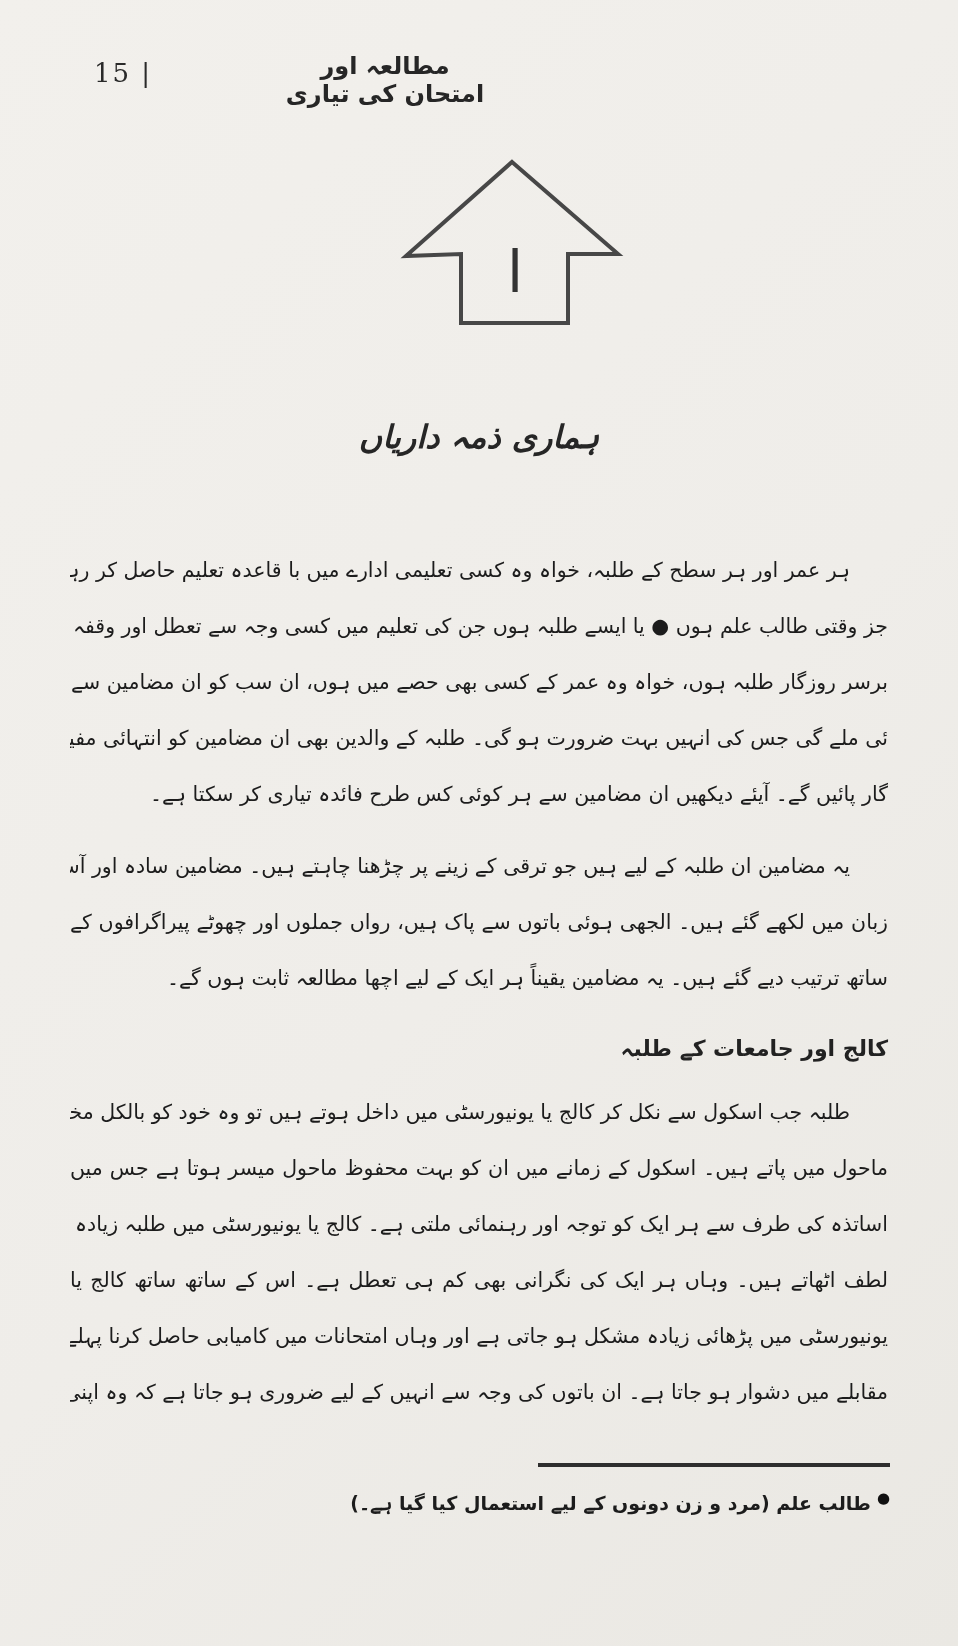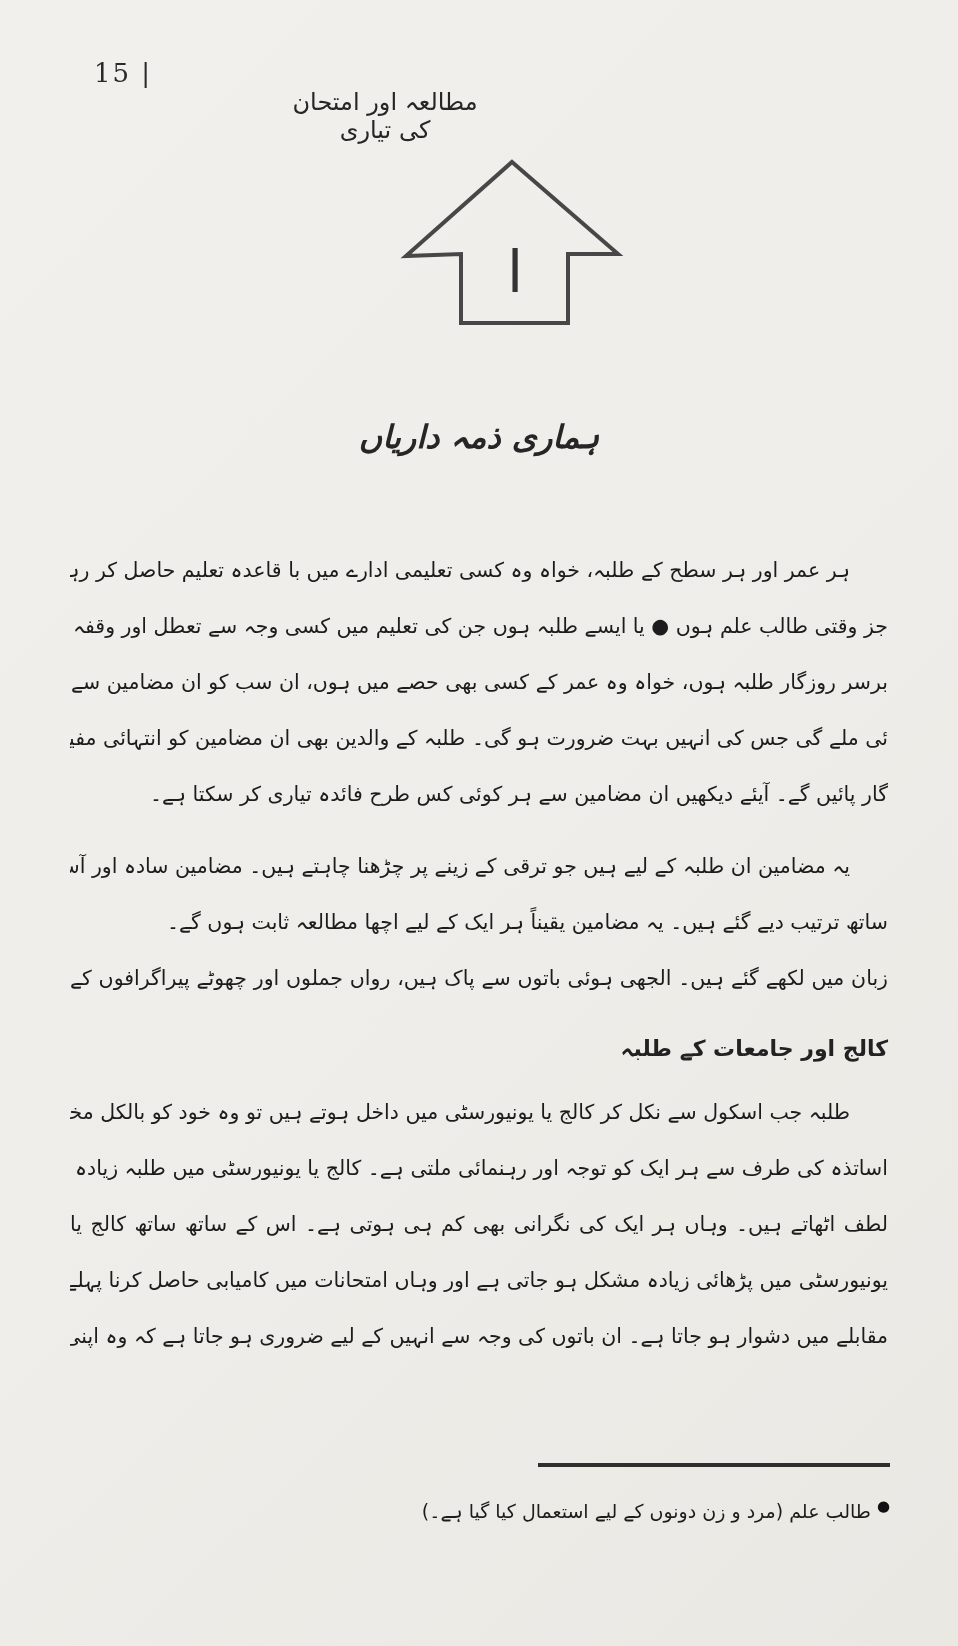--- a/index.html
+++ b/index.html
@@ -17,21 +17,21 @@
   }
   
   .page-number {
     position:absolute; top:58px; left:94px;
     font-size:26px; letter-spacing:2px; color:#2a2a2a;
     font-family:"DejaVu Serif", serif;
   }
   .header-title {
     position:absolute; top:52px; left:280px; width:210px;
     direction:rtl; text-align:center;
-    font-size:24px; font-weight:normal; color:#262626;margin-top:36px;
+    font-size:24px; font-weight:bold; color:#262626;
   }
   
   .chapter-arrow {
     position:absolute; top:158px; left:398px;
     width:228px; height:170px;
   }
   .chapter-arrow svg { width:100%; height:100%; }
   
   .main-title {
     position:absolute; top:418px; left:0; width:958px;
@@ -63,22 +63,22 @@
   
   .footnote-area {
     position:absolute; top:1452px; left:70px; width:820px;
     direction:rtl; text-align:right;
   }
   .footnote-rule {
     display:inline-block; width:352px; height:0;
     border-top:4px solid #2e2e2e;
   }
   .footnote-line {
-    margin-top:20px; font-size:19px; color:#1c1c1c;
-    height:40px; line-height:40px;
+    margin-top:12px; font-size:19px; color:#1c1c1c;
+    height:40px; line-height:40px;font-weight:bold;
   }
   .footnote-marker {
     display:inline-block;
     font-size:15px; vertical-align:super; line-height:1;
     margin-left:6px; color:#111;
   }
 </style>
 </head>
 <body>
 
@@ -102,30 +102,31 @@
     <div class="para para1">
       <div class="line first">ہر عمر اور ہر سطح کے طلبہ، خواہ وہ کسی تعلیمی ادارے میں با قاعدہ تعلیم حاصل کر رہے ہوں یا</div>
       <div class="line">جز وقتی طالب علم ہوں ● یا ایسے طلبہ ہوں جن کی تعلیم میں کسی وجہ سے تعطل اور وقفہ آ گیا ہو یا</div>
       <div class="line">برسر روزگار طلبہ ہوں، خواہ وہ عمر کے کسی بھی حصے میں ہوں، ان سب کو ان مضامین سے وہ رہنما</div>
       <div class="line">ئی ملے گی جس کی انہیں بہت ضرورت ہو گی۔ طلبہ کے والدین بھی ان مضامین کو انتہائی مفید اور مدد</div>
       <div class="line last">گار پائیں گے۔ آیئے دیکھیں ان مضامین سے ہر کوئی کس طرح فائدہ تیاری کر سکتا ہے۔</div>
     </div>
 
     <div class="para para2">
       <div class="line first">یہ مضامین ان طلبہ کے لیے ہیں جو ترقی کے زینے پر چڑھنا چاہتے ہیں۔ مضامین سادہ اور آسان</div>
+      <div class="line">زبان میں لکھے گئے ہیں۔ الجھی ہوئی باتوں سے پاک ہیں، رواں جملوں اور چھوٹے پیراگرافوں کے</div>
       <div class="line last">ساتھ ترتیب دیے گئے ہیں۔ یہ مضامین یقیناً ہر ایک کے لیے اچھا مطالعہ ثابت ہوں گے۔</div>
-      <div class="line">زبان میں لکھے گئے ہیں۔ الجھی ہوئی باتوں سے پاک ہیں، رواں جملوں اور چھوٹے پیراگرافوں کے</div>
     </div>
 
     <div class="subheading">کالج اور جامعات کے طلبہ</div>
 
     <div class="para para3">
       <div class="line first">طلبہ جب اسکول سے نکل کر کالج یا یونیورسٹی میں داخل ہوتے ہیں تو وہ خود کو بالکل مختلف</div>
+      <div class="line">ماحول میں پاتے ہیں۔ اسکول کے زمانے میں ان کو بہت محفوظ ماحول میسر ہوتا ہے جس میں</div>
       <div class="line">اساتذہ کی طرف سے ہر ایک کو توجہ اور رہنمائی ملتی ہے۔ کالج یا یونیورسٹی میں طلبہ زیادہ آزادی کا</div>
-      <div class="line">لطف اٹھاتے ہیں۔ وہاں ہر ایک کی نگرانی بھی کم ہی ہوتی ہے۔ اس کے ساتھ ساتھ کالج یا</div>
+      <div class="line">لطف اٹھاتے ہیں۔ وہاں ہر ایک کی نگرانی بھی کم ہی تعطل ہے۔ اس کے ساتھ ساتھ کالج یا</div>
       <div class="line">یونیورسٹی میں پڑھائی زیادہ مشکل ہو جاتی ہے اور وہاں امتحانات میں کامیابی حاصل کرنا پہلے کے</div>
       <div class="line">مقابلے میں دشوار ہو جاتا ہے۔ ان باتوں کی وجہ سے انہیں کے لیے ضروری ہو جاتا ہے کہ وہ اپنی</div>
     </div>
 
   </div>
 
   <div class="footnote-area">
     <div class="footnote-rule"></div>
     <div class="footnote-line">
       <span class="footnote-marker">●</span><span>طالب علم (مرد و زن دونوں کے لیے استعمال کیا گیا ہے۔)</span>

